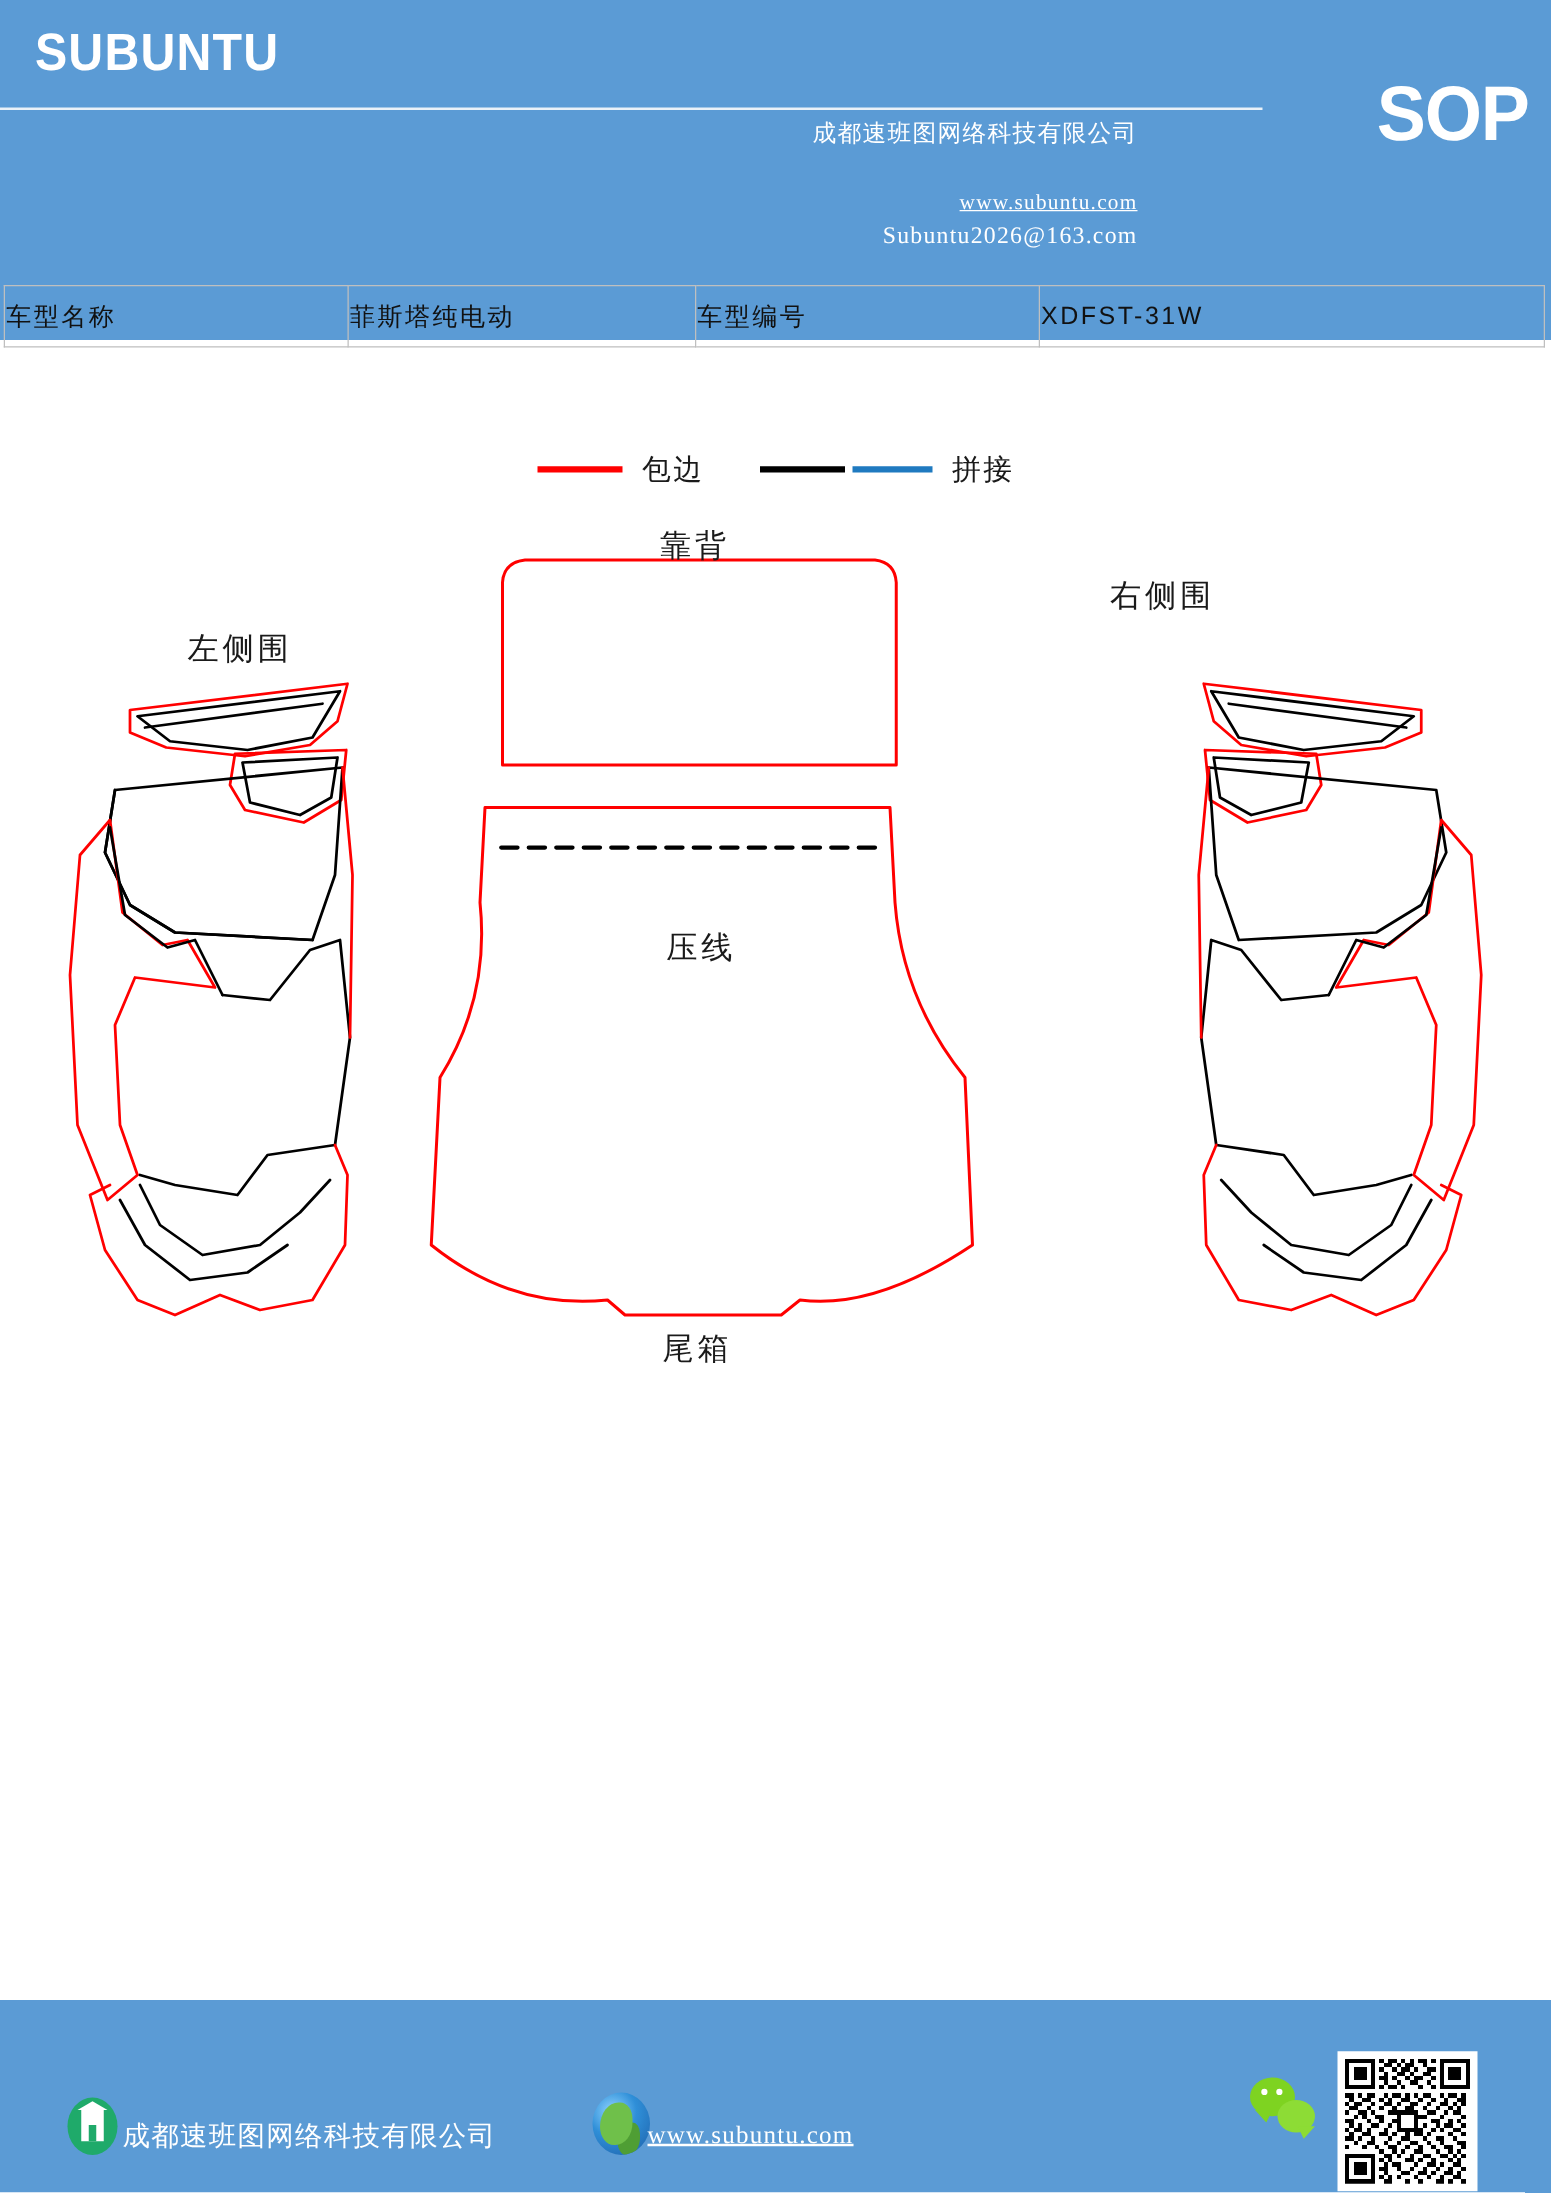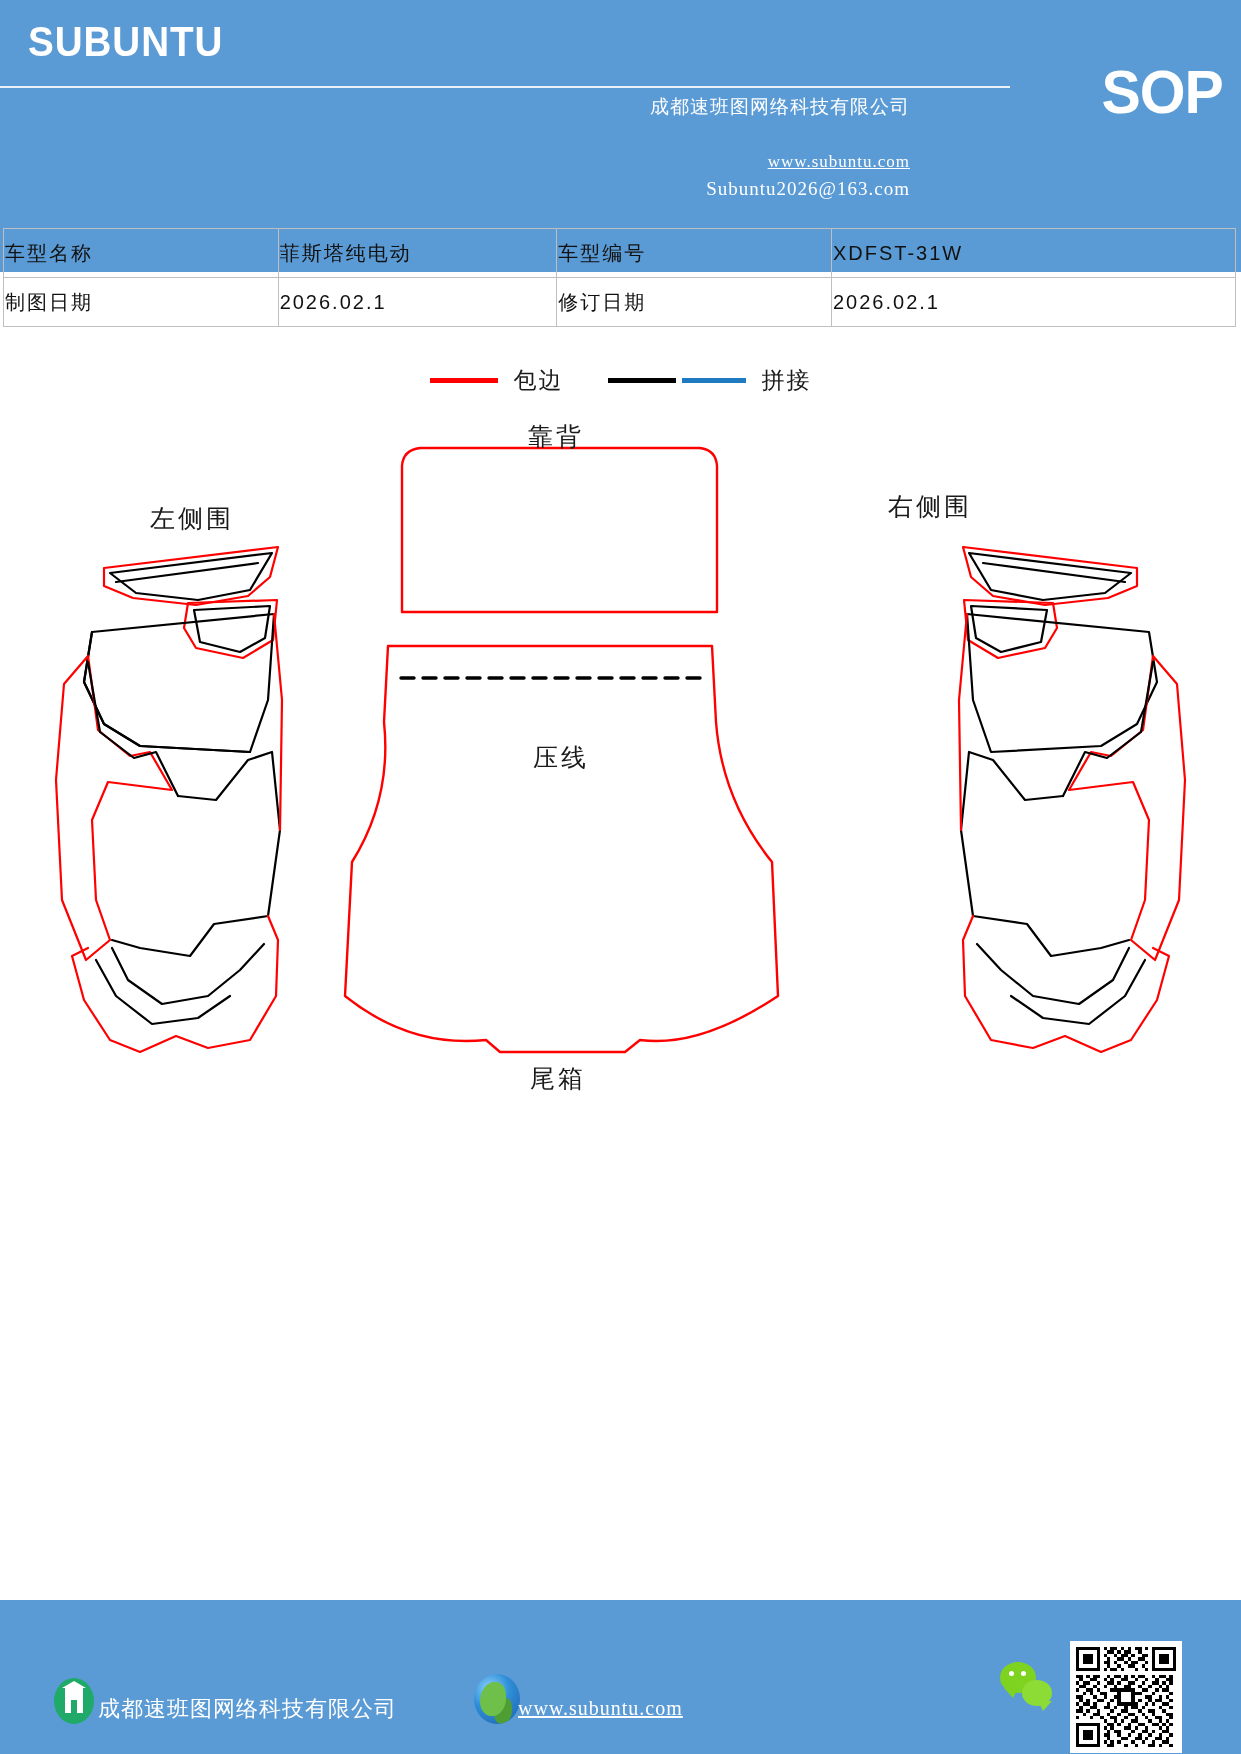--- a/index.html
+++ b/index.html
@@ -57,37 +57,37 @@
     border:1px solid #bfbfbf;
     height:46px;text-align:left;vertical-align:middle;
     font-size:20px;color:#111;letter-spacing:2px;
   }
   .c1{width:275px;} .c2{width:278px;} .c3{width:275px;} .c4{width:405px;}
   .val-code{font-family:"Liberation Sans","DejaVu Sans",sans-serif;font-size:19px;letter-spacing:0;margin-top:16px;}
   .val-date{font-family:"Liberation Sans","DejaVu Sans",sans-serif;font-size:19px;letter-spacing:0;}
   
   .legend{
     position:absolute;left:0;top:360px;width:1241px;height:40px;
-    display:flex;justify-content:center;align-items:center;gap:0px;
+    display:flex;justify-content:center;align-items:flex-start;gap:0px;
   }
   .lg-item{display:flex;align-items:center;}
   .lg-swatch{display:inline-block;height:5px;}
   .lg-red{width:68px;background:#ff0000;margin-right:16px;}
   .lg-black{width:68px;background:#000000;margin-right:6px;margin-left:44px;}
   .lg-blue{width:64px;background:#1f7ac0;margin-right:16px;}
   .lg-text{font-size:23px;color:#1a1a1a;letter-spacing:2px;}
   
   .diagram{position:absolute;left:0;top:400px;width:1241px;height:720px;}
   .dg-label{
     position:absolute;font-size:25px;color:#1a1a1a;letter-spacing:3px;
     white-space:nowrap;
   }
   .lbl-backrest{left:528px;top:420px;}
   .lbl-left{left:150px;top:502px;}
-  .lbl-right{left:888px;top:490px;}
+  .lbl-right{left:888px;top:460px;}
   .lbl-press{left:533px;top:693px;margin-top:48px;}
   .lbl-trunk{left:530px;top:1062px;}
   
   .footer{
     position:absolute;left:0;top:1600px;width:1241px;height:154px;
     background:#5b9bd5;
   }
   .ft-company{
     position:absolute;left:98px;top:1694px;
     font-size:22px;color:#ffffff;letter-spacing:1px;
@@ -164,26 +164,20 @@
   <div class="hdr-mail">Subuntu2026@163.com</div>
 </div>
 
 <table class="info-table">
   <tbody>
       <tr>
     <td class="c1">车型名称</td>
     <td class="c2">菲斯塔纯电动</td>
     <td class="c3">车型编号</td>
     <td class="c4 val-code">XDFST-31W</td>
-  </tr>
-  <tr>
-    <td class="c1">制图日期</td>
-    <td class="c2 val-date">2026.02.1</td>
-    <td class="c3">修订日期</td>
-    <td class="c4 val-date">2026.02.1</td>
   </tr>
 </tbody>
   </table>
 
 <div class="legend">
   <div class="lg-item">
     <span class="lg-swatch lg-red"></span>
     <span class="lg-text">包边</span>
   </div>
   <div class="lg-item">

